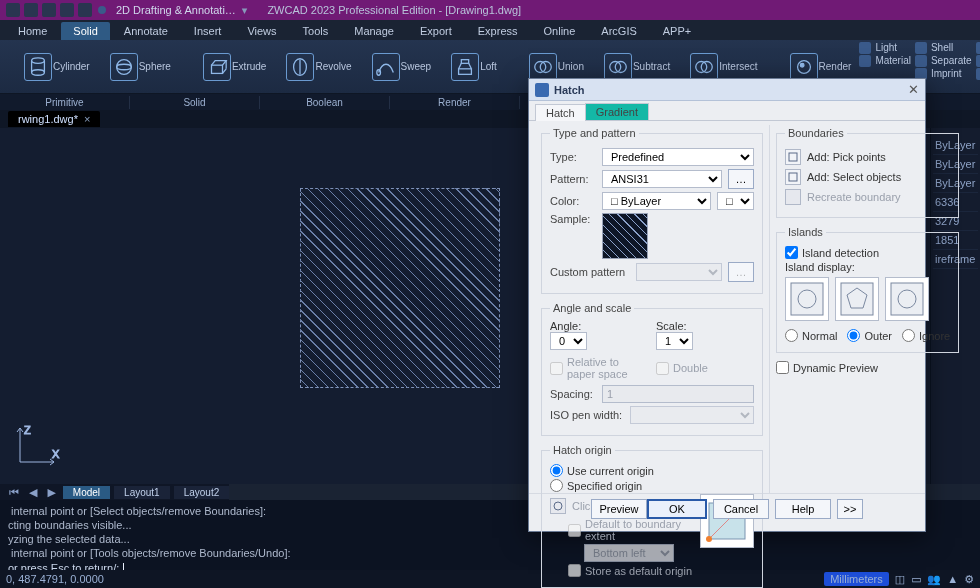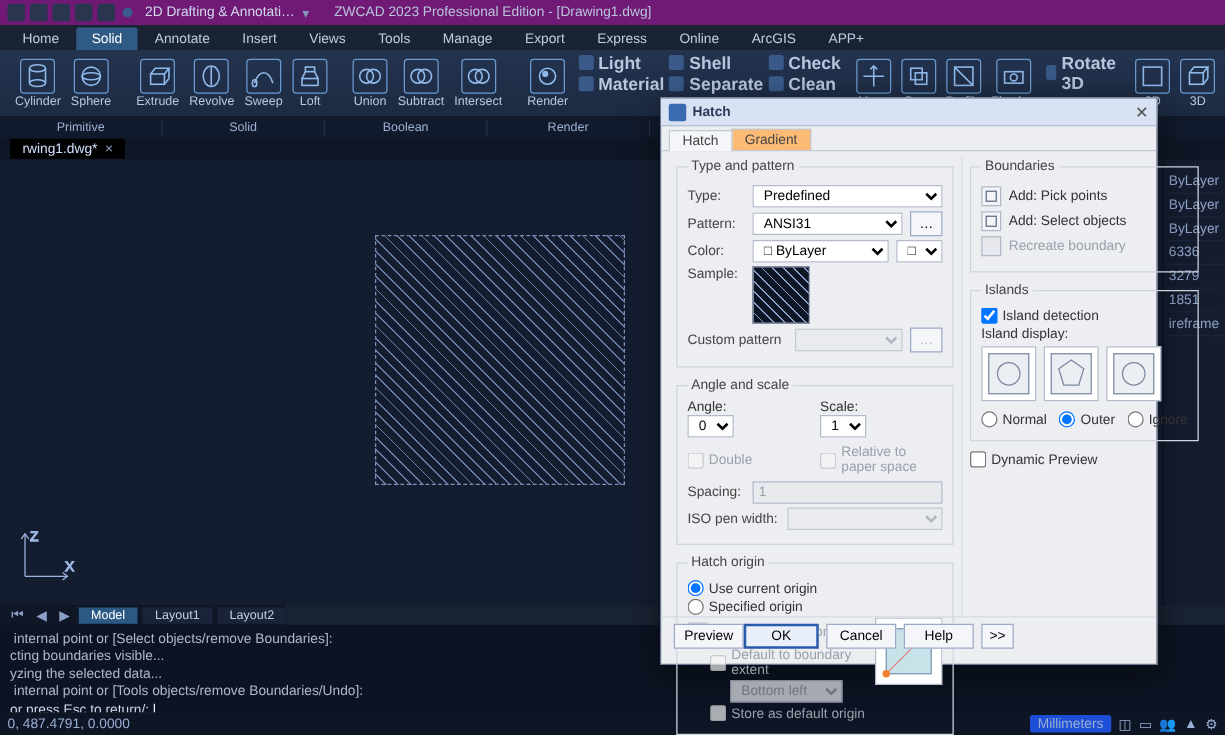--- a/index.html
+++ b/index.html
@@ -16,26 +16,26 @@
 
 
 .menubar { height:20px; background:#1a2333; display:flex; align-items:flex-end; padding-left:6px; gap:2px; }
 .menubar .mtab { padding:3px 12px; color:#c0cce0; cursor:pointer; }
 .menubar .mtab.active { background:#2f5a84; color:#fff; border-radius:2px 2px 0 0; }
 
 
 .ribbon { height:54px; background:linear-gradient(#24344f,#1c2a42); display:flex; align-items:stretch; padding:2px 4px; gap:0; border-bottom:1px solid #0e1624; }
 .ribbon .rgroup { display:flex; align-items:center; gap:8px; padding:2px 8px; }
 .ribbon .rsep { width:1px; background:#0d1728; margin:4px 2px; }
-.ribbon .ricon { display:flex; flex-direction:column; align-items:center; gap:1px; cursor:pointer; }
+.ribbon .ricon { display:flex; flex-direction:row; align-items:center; gap:1px; cursor:pointer;margin-left:12px; }
 .ribbon .ricon .box { width:28px; height:28px; border:1.5px solid #6a9ad0; border-radius:3px; display:flex; align-items:center; justify-content:center; }
 .ribbon .ricon .box svg { width:22px; height:22px; stroke:#8fb8e8; fill:none; stroke-width:1.4; }
 .ribbon .ricon .lbl { font-size:10px; color:#b8c6de; }
 .ribbon .smallicons { display:flex; flex-direction:column; gap:1px; }
-.ribbon .smallrow { display:flex; align-items:center; gap:4px; font-size:14px; color:#b8c6de;font-weight:bold; }
+.ribbon .smallrow { display:flex; gap:4px; font-size:10px; color:#b8c6de; }
 .ribbon .smallrow .si { width:12px; height:12px; background:#3a5a8a; border-radius:2px; }
 
 
 .panelstrip { height:16px; background:#111a2c; display:flex; align-items:center; }
 .panelstrip .pname { flex:0 0 130px; text-align:center; font-size:10px; color:#9cb0d0; border-right:1px solid #232f46; padding:1px 0; }
 
 
 .doctabbar { height:18px; background:#0f1726; display:flex; align-items:center; padding-left:8px; }
 .doctab { background:#000000; padding:2px 10px; display:flex; align-items:center; gap:6px; color:#cfe0ff; border-radius:2px 2px 0 0; }
 .doctab .x { color:#8aa0c0; cursor:pointer; }
@@ -70,21 +70,21 @@
 .status .s-right { display:flex; gap:6px; align-items:center; }
 .status .pill { background:#1d4ed8; padding:1px 6px; border-radius:2px; }
 
 
 .dialog { position:absolute; left:528px; top:78px; width:398px; height:454px; background:#eceef2; border:1px solid #6a7a94; box-shadow:0 6px 24px rgba(0,0,0,.5); color:#333; }
 .dialog .dtitle { height:22px; background:#d8e2f2; display:flex; align-items:center; padding:0 6px; justify-content:space-between; border-bottom:1px solid #b4c2d8; }
 .dialog .dtitle .ti { display:flex; align-items:center; gap:5px; font-weight:600; color:#2a3a58; }
 .dialog .dtitle .ti .ic { width:14px; height:14px; background:#3a6ab0; border-radius:2px; }
 .dialog .dtitle .dclose { cursor:pointer; color:#555; font-size:13px; }
 .dialog .tabs { display:flex; gap:0; border-bottom:1px solid #c2c8d4; padding-left:6px; height:20px; align-items:flex-end; }
-.dialog .tabs .tab { padding:2px 10px; border:1px solid #c2c8d4; border-bottom:none; background:#fdba74; font-size:11px; color:#444; cursor:pointer; margin-right:-1px; }
+.dialog .tabs .tab { padding:2px 10px; border:1px solid #c2c8d4; border-bottom:none; background:#14b8a6; font-size:11px; color:#444; cursor:pointer; margin-right:-1px; }
 .dialog .tabs .tab.active { background:#f5f6f9; position:relative; top:1px; }
 .dialog .body { display:flex; padding:4px 6px 0 6px; height:372px; }
 .dialog .col { flex:1; padding:2px 6px; }
 .dialog .col.right { flex:0 0 174px; border-left:1px solid #d6dae2; }
 .dialog fieldset { border:1px solid #cfd4de; padding:6px 8px 8px 8px; margin-bottom:8px; }
 .dialog legend { font-size:11px; color:#444; padding:0 3px; }
 .dialog .frow { display:flex; align-items:center; gap:6px; margin:3px 0; }
 .dialog .frow label { flex:0 0 46px; color:#444; }
 .dialog select,.dialog input[type=text] { flex:1; height:18px; border:1px solid #b4bccc; background:#fff; font-size:11px; padding:0 4px; }
 .dialog select:disabled,.dialog input:disabled { background:#e8eaee; color:#9aa0ac; }
@@ -96,21 +96,21 @@
 .dialog .btnlike .bicon { width:16px; height:16px; border:1px solid #b0b8c8; background:#f2f4f8; display:flex; align-items:center; justify-content:center; }
 .dialog .btnlike .bicon svg { width:12px; height:12px; stroke:#5a6a88; fill:none; }
 .dialog .btnlike.disabled { color:#9aa0ac; }
 .dialog .btnlike.disabled .bicon { background:#e6e8ee; }
 .dialog .islandchips { display:flex; gap:6px; margin:4px 0 6px; }
 .dialog .islandchips .chip { width:44px; height:44px; border:1px solid #b4bccc; background:#fff; display:flex; align-items:center; justify-content:center; }
 .dialog .islandchips .chip svg { width:36px; height:36px; stroke:#7a88a0; fill:#ebeef3; }
 .dialog .radios { display:flex; gap:10px; }
 .dialog .bigthumb { width:54px; height:54px; border:1px solid #b4bccc; background:#fff; display:flex; align-items:center; justify-content:center; float:right; margin-left:6px; }
 .dialog .bigthumb svg { width:48px; height:48px; }
-.dialog .dlgbtns { height:30px; display:flex; align-items:center; justify-content:flex-start; padding:0 10px; border-top:1px solid #d6dae2; }
+.dialog .dlgbtns { height:30px; display:flex; align-items:center; justify-content:center; padding:0 10px; border-top:1px solid #d6dae2; }
 .dialog .dlgbtns .rbtns,.dialog .dlgbtns .lbtns { display:flex; gap:6px; align-items:center; }
 .dialog button { height:20px; min-width:56px; border:1px solid #9aaac6; background:#f4f6fa; font-size:11px; cursor:pointer; }
 .dialog button.primary { border:2px solid #2a5aa8; background:#eaf0fb; min-width:60px; }
 .dialog button.square { min-width:26px; }
 .dialog .chk { display:flex; align-items:center; gap:4px; margin:2px 0; }
 .dialog .chk input { margin:0; }
 </style>
 </head>
 <body>
 
@@ -474,25 +474,25 @@
         <legend>Angle and scale</legend>
         <div class="twocol">
           <div class="half"><div>Angle:</div>
             <select><option>0</option></select></div>
           <div class="half"><div>Scale:</div>
             <select><option>1</option></select></div>
         </div>
         <div class="twocol" style="margin-top:4px">
           <div class="half chk ghost">
               <input type="checkbox" disabled="" style="">
-              <span>Double</span>
+              <span>Relative to paper space</span>
             </div>
           <div class="half chk ghost">
               <input type="checkbox" disabled="" style="">
-              <span>Relative to paper space</span>
+              <span>Double</span>
             </div>
         </div>
         <div class="frow ghost">
             <label>Spacing:</label>
           <input type="text" disabled="" value="1" style="">
           </div>
         <div class="frow ghost">
             <label style="flex:0 0 74px">ISO pen width:</label>
           <select disabled=""></select>
           </div>

